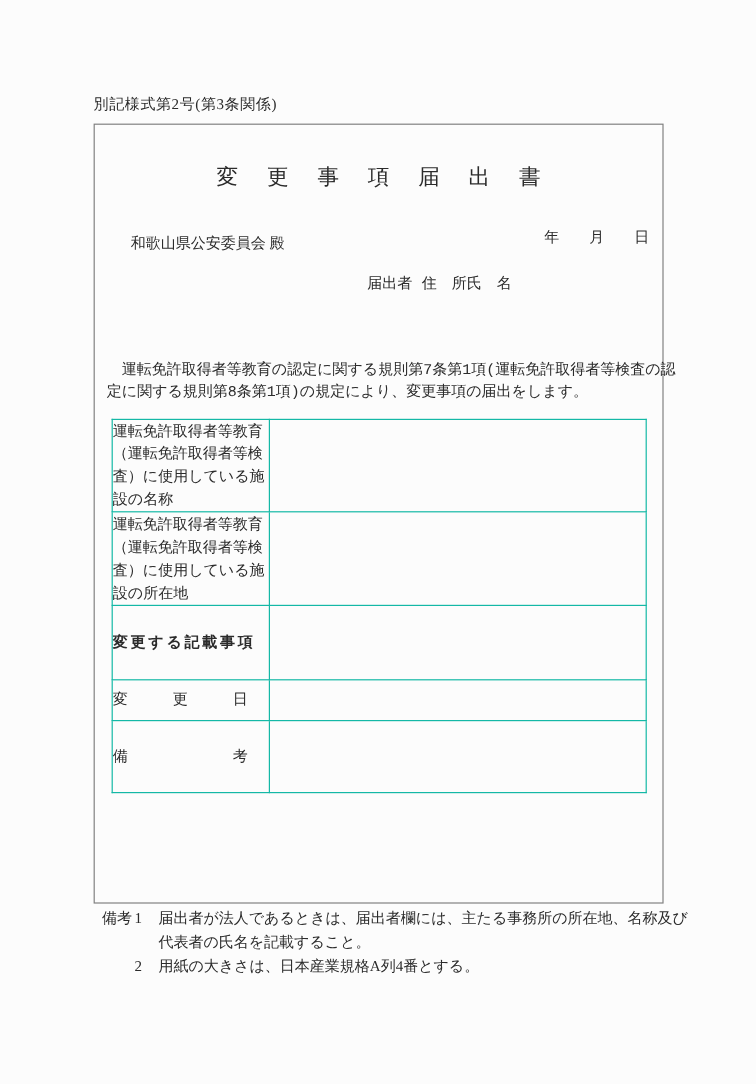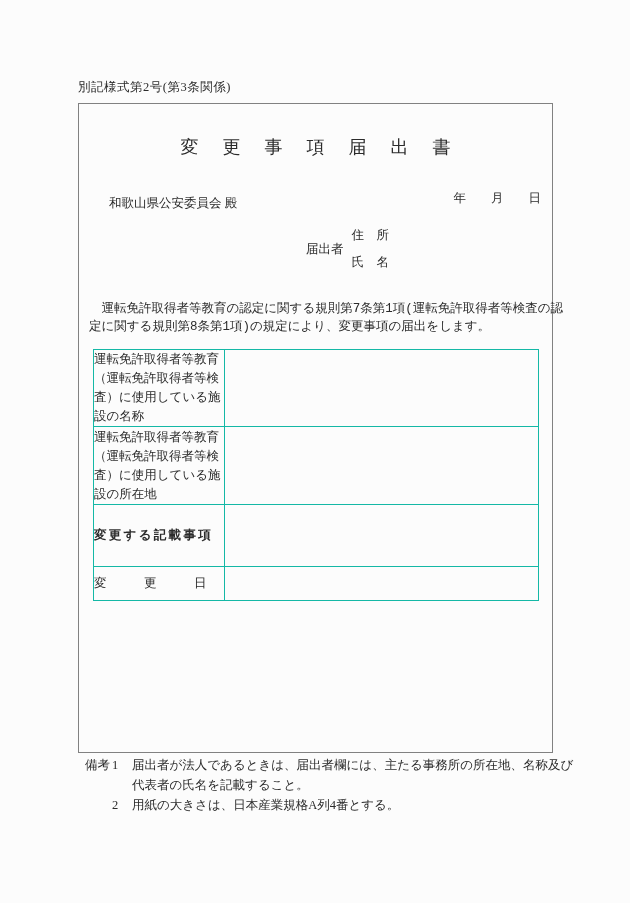--- a/index.html
+++ b/index.html
@@ -37,21 +37,21 @@
   }
   .addressee{
     position:absolute;left:30px;top:91px;
     white-space:pre;
   }
   .applicant{
     position:absolute;left:227px;top:124px;
     display:flex;align-items:center;gap:8px;
   }
   .app-fields{
-    display:flex;flex-direction:column;gap:12px;
+    display:flex;flex-direction:row;
     line-height:15px;
   }
   .body-text{
     position:absolute;left:10px;top:196px;
     line-height:18px;
     white-space:pre;
     font-family:Liberation Mono, monospace;
   }
   table.items{
     position:absolute;left:14px;top:245px;
@@ -135,20 +135,24 @@
         <td class="val"></td>
       </tr>
       <tr class="r3">
         <td class="lbl spread">変更する記載事項</td>
         <td class="val"></td>
       </tr>
       <tr class="r5">
         <td class="lbl">変　　　更　　　日</td>
         <td class="val"></td>
       </tr>
+      <tr class="r6">
+        <td class="lbl">備　　　　　　　考</td>
+        <td class="val"></td>
+      </tr>
     </tbody>
       </table>
 
   </div>
 
   <div class="notes">
     <span class="notes-label">備考</span>
     <span class="note-items">
       <span class="note-row">
         <span class="note-num">1</span>

